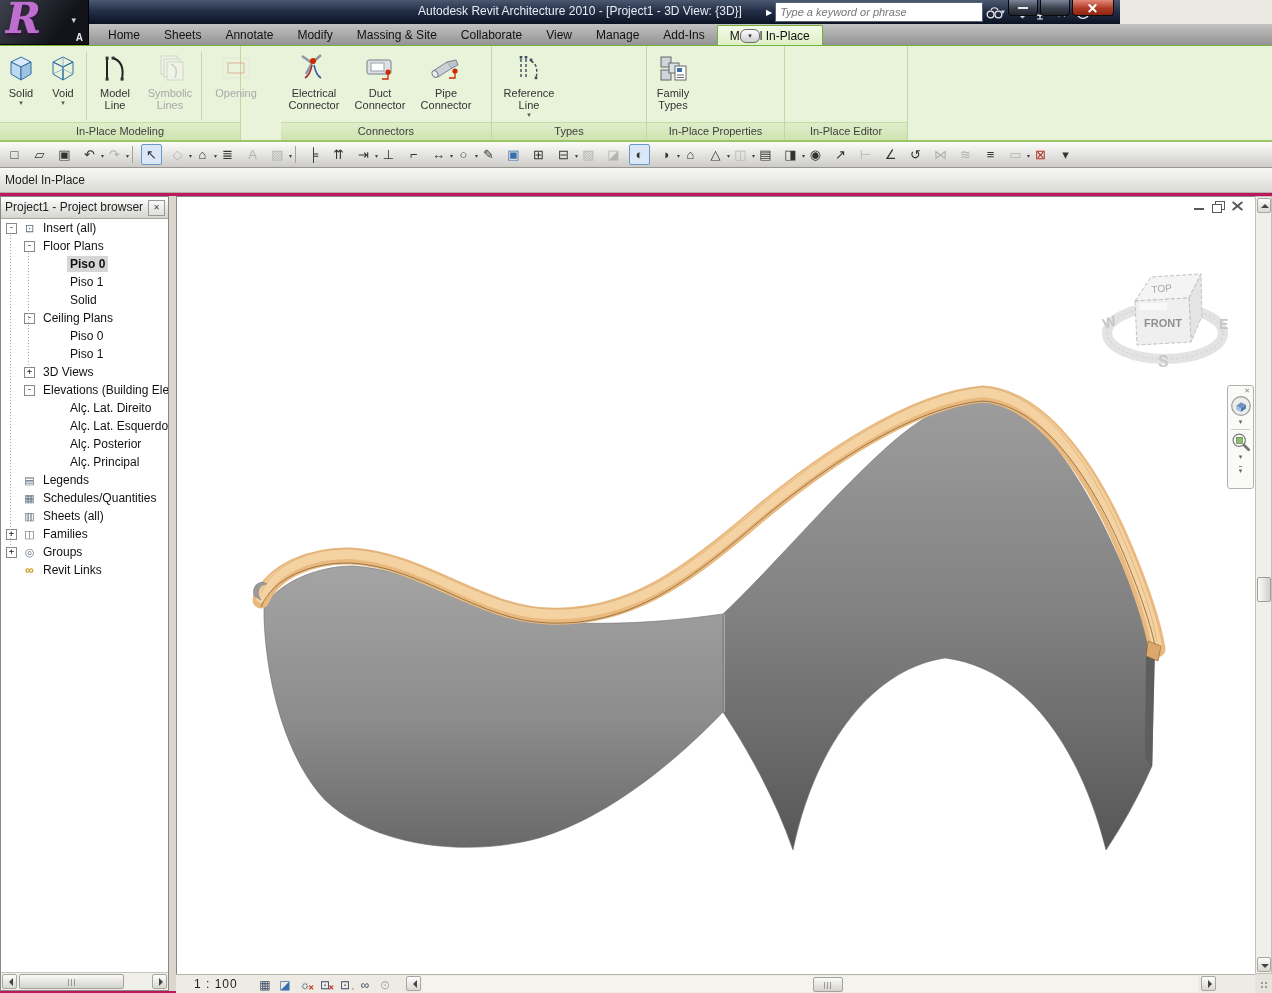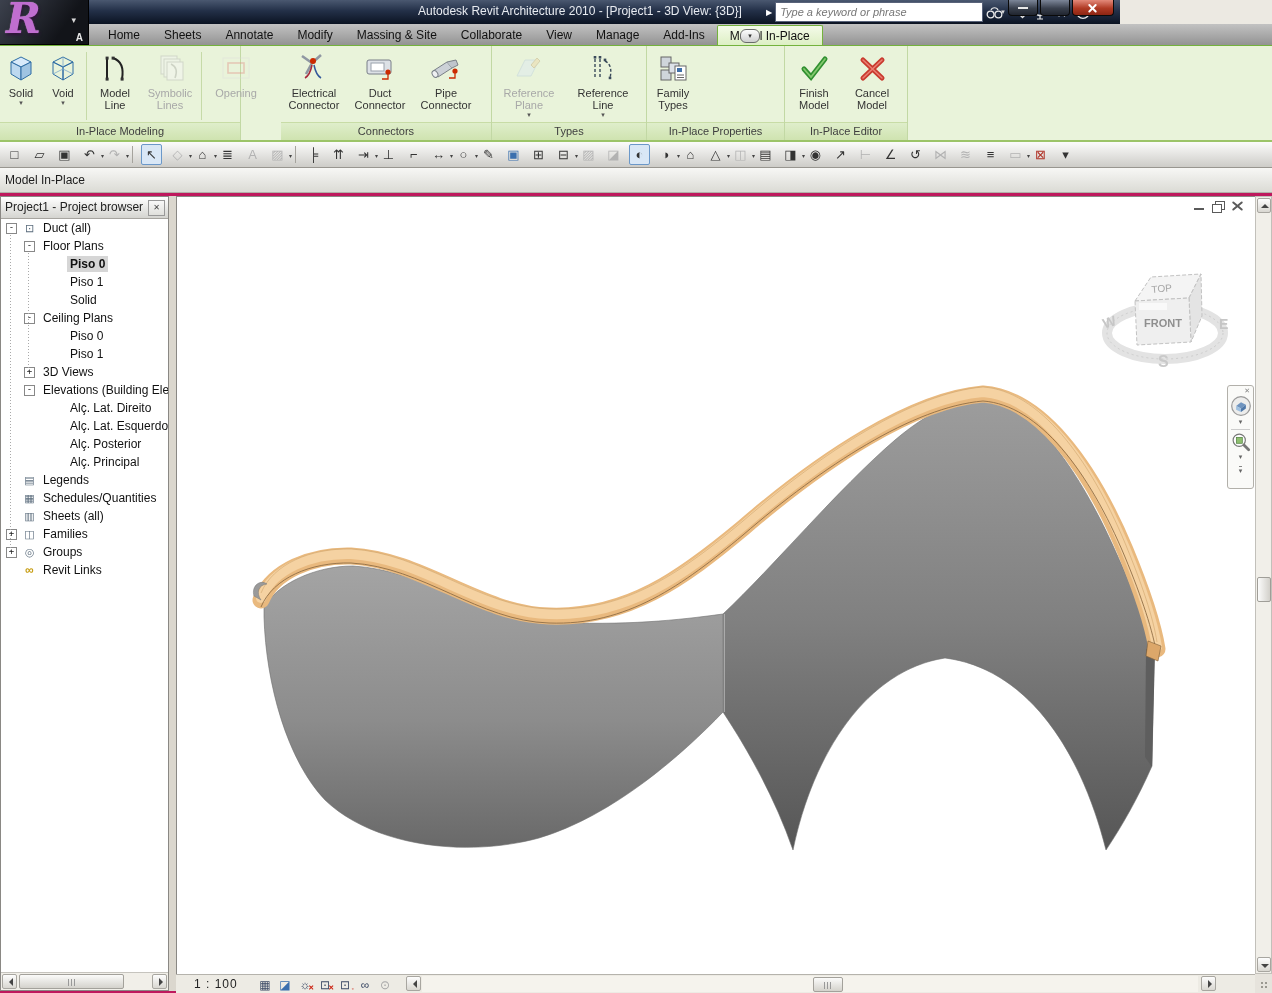--- a/index.html
+++ b/index.html
@@ -292,28 +292,20 @@
               <circle cx="26" cy="19" r="2.6" fill="#cc2a00"></circle>
             </svg>
           <span class="lbl">Pipe Connector</span>
         </div>
       </div>
       <div class="pcap">Connectors</div>
     </div>
 
     <div class="rpanel" style="left:492px;width:155px">
       <div class="pbody">
-        <div class="rbtn disabled" style="width:74px">
-          <svg width="34" height="32" viewBox="0 0 34 32">
-              <polygon points="5,24 13,8 27,8 19,24" fill="#dde9f3" stroke="#b7cbdd"></polygon>
-              <polygon points="19,13 25,6 28,9 22,16" fill="#ecd5a4" stroke="#c0a878"></polygon>
-            </svg>
-          <span class="lbl">Reference Plane</span>
-          <span class="dda">▾</span>
-        </div>
         <div class="rbtn" style="width:74px">
           <svg width="34" height="32" viewBox="0 0 34 32">
               <line x1="9" y1="7" x2="9" y2="25" stroke="#3a4a5a" stroke-dasharray="3,2" stroke-width="1.4"></line>
               <line x1="14" y1="7" x2="14" y2="25" stroke="#3a4a5a" stroke-dasharray="3,2" stroke-width="1.4"></line>
               <rect x="7.7" y="4" width="2.6" height="2.6" fill="#3a4a5a"></rect>
               <rect x="12.7" y="4" width="2.6" height="2.6" fill="#3a4a5a"></rect>
               <path d="M19,9 Q27,13 24,26" stroke="#3a4a5a" stroke-dasharray="3,2" fill="none" stroke-width="1.4"></path>
               <rect x="17.7" y="6.6" width="2.6" height="2.6" fill="#3a4a5a"></rect>
               <rect x="22.7" y="24.6" width="2.6" height="2.6" fill="#3a4a5a"></rect>
             </svg>
@@ -336,36 +328,20 @@
               <line x1="21" y1="23" x2="28" y2="23" stroke="#666"></line>
               <line x1="21" y1="25.5" x2="28" y2="25.5" stroke="#666"></line>
             </svg>
           <span class="lbl">Family Types</span>
         </div>
       </div>
       <div class="pcap">In-Place Properties</div>
     </div>
 
     <div class="rpanel" style="left:785px;width:123px">
-      <div class="pbody">
-        <div class="rbtn" style="width:58px">
-          <svg width="34" height="32" viewBox="0 0 34 32">
-              <path d="M7,17 L14,25 L28,7" stroke="#2f8f2f" stroke-width="5" fill="none" stroke-linecap="round"></path>
-              <path d="M7,17 L14,25 L28,7" stroke="#84c86e" stroke-width="1.8" fill="none" stroke-linecap="round"></path>
-            </svg>
-          <span class="lbl">Finish Model</span>
-        </div>
-        <div class="rbtn" style="width:58px">
-          <svg width="34" height="32" viewBox="0 0 34 32">
-              <path d="M8,8 L27,26 M27,8 L8,26" stroke="#c93a2e" stroke-width="5" stroke-linecap="round" fill="none"></path>
-              <path d="M8,8 L27,26 M27,8 L8,26" stroke="#ea8074" stroke-width="1.6" stroke-linecap="round" fill="none"></path>
-            </svg>
-          <span class="lbl">Cancel Model</span>
-        </div>
-      </div>
       <div class="pcap">In-Place Editor</div>
     </div>
   </div>
 
   <div class="qat">
 
   <span class="qicon">
         <span class="qg">□</span>
       </span>
       <span class="qicon">
@@ -504,21 +480,21 @@
     <div class="browser">
       <div class="bheader">
         <span>Project1 - Project browser</span>
         <span class="bclose">✕</span>
       </div>
       <div class="btree">
 
       <div class="trow lvl0 exp-minus">
             <span class="exp">-</span>
             <span class="node-icon">⊡</span>
-            <span class="tlabel">Duct (all)</span>
+            <span class="tlabel">Insert (all)</span>
           </div>
           <div class="trow lvl1 exp-minus">
             <span class="exp">-</span>
 
             <span class="tlabel">Floor Plans</span>
           </div>
           <div class="trow lvl2 selected">
             <span class="exp"></span>
 
             <span class="tlabel">Piso 0</span>

